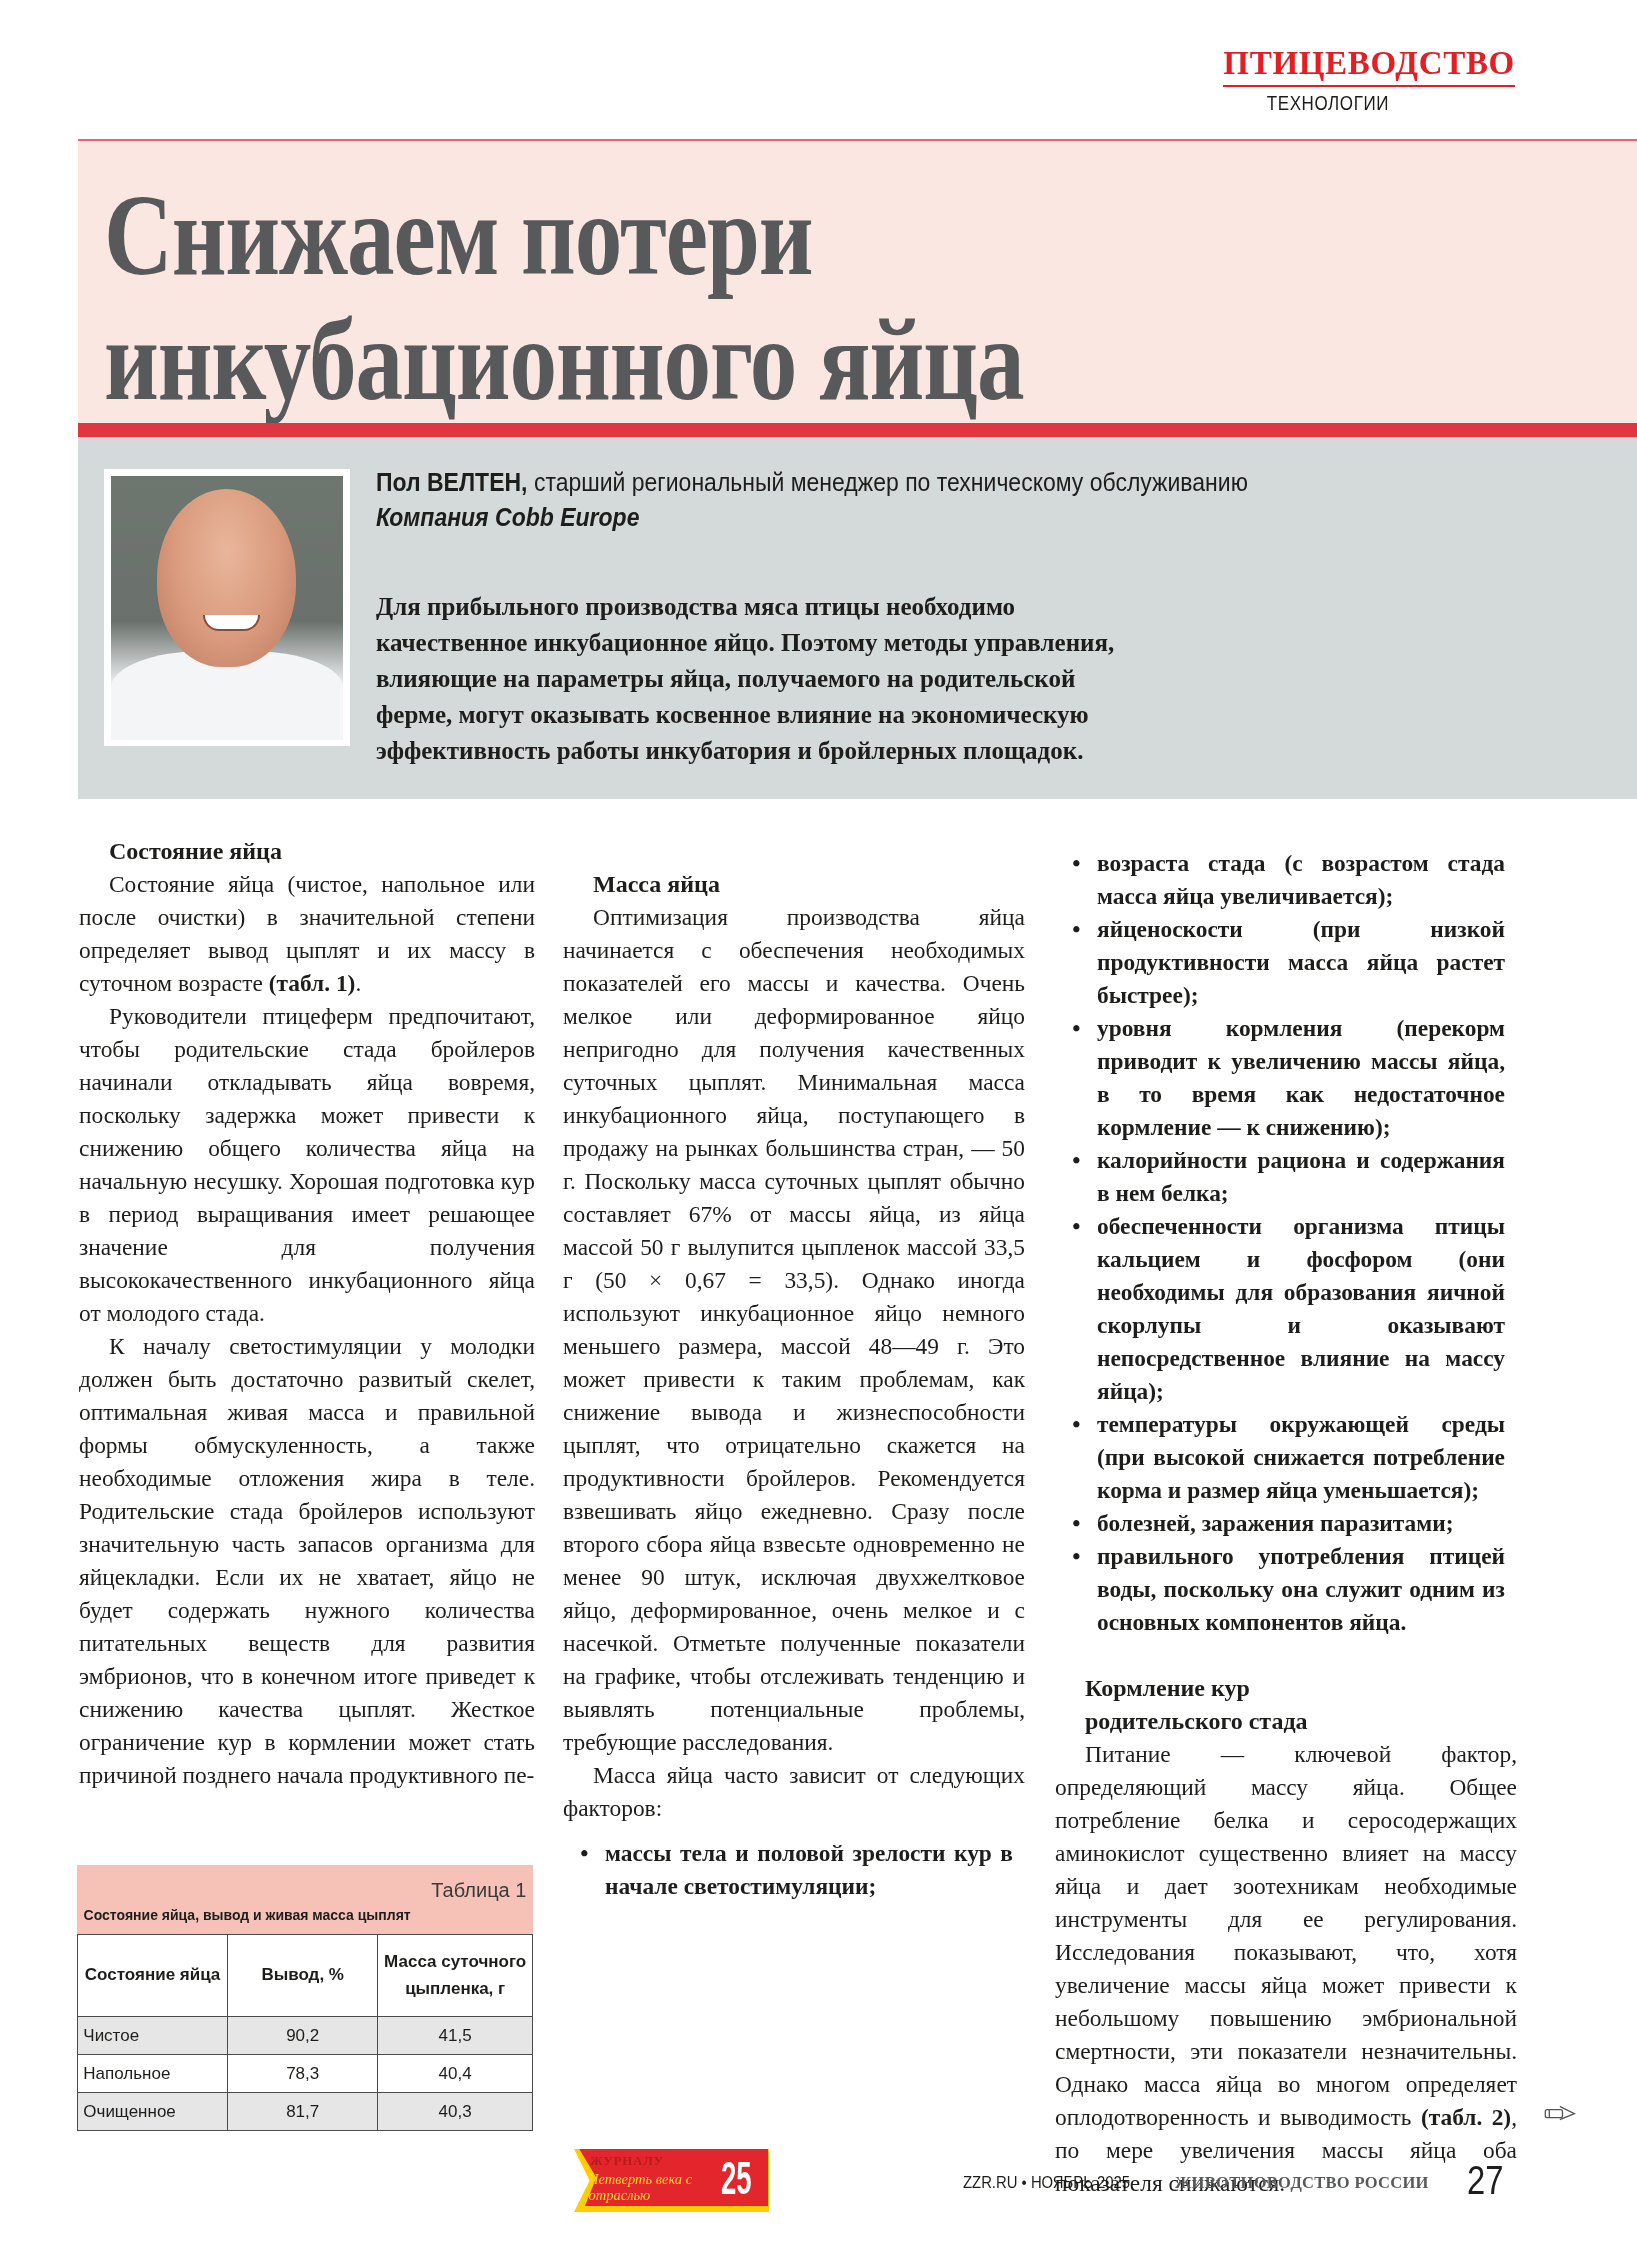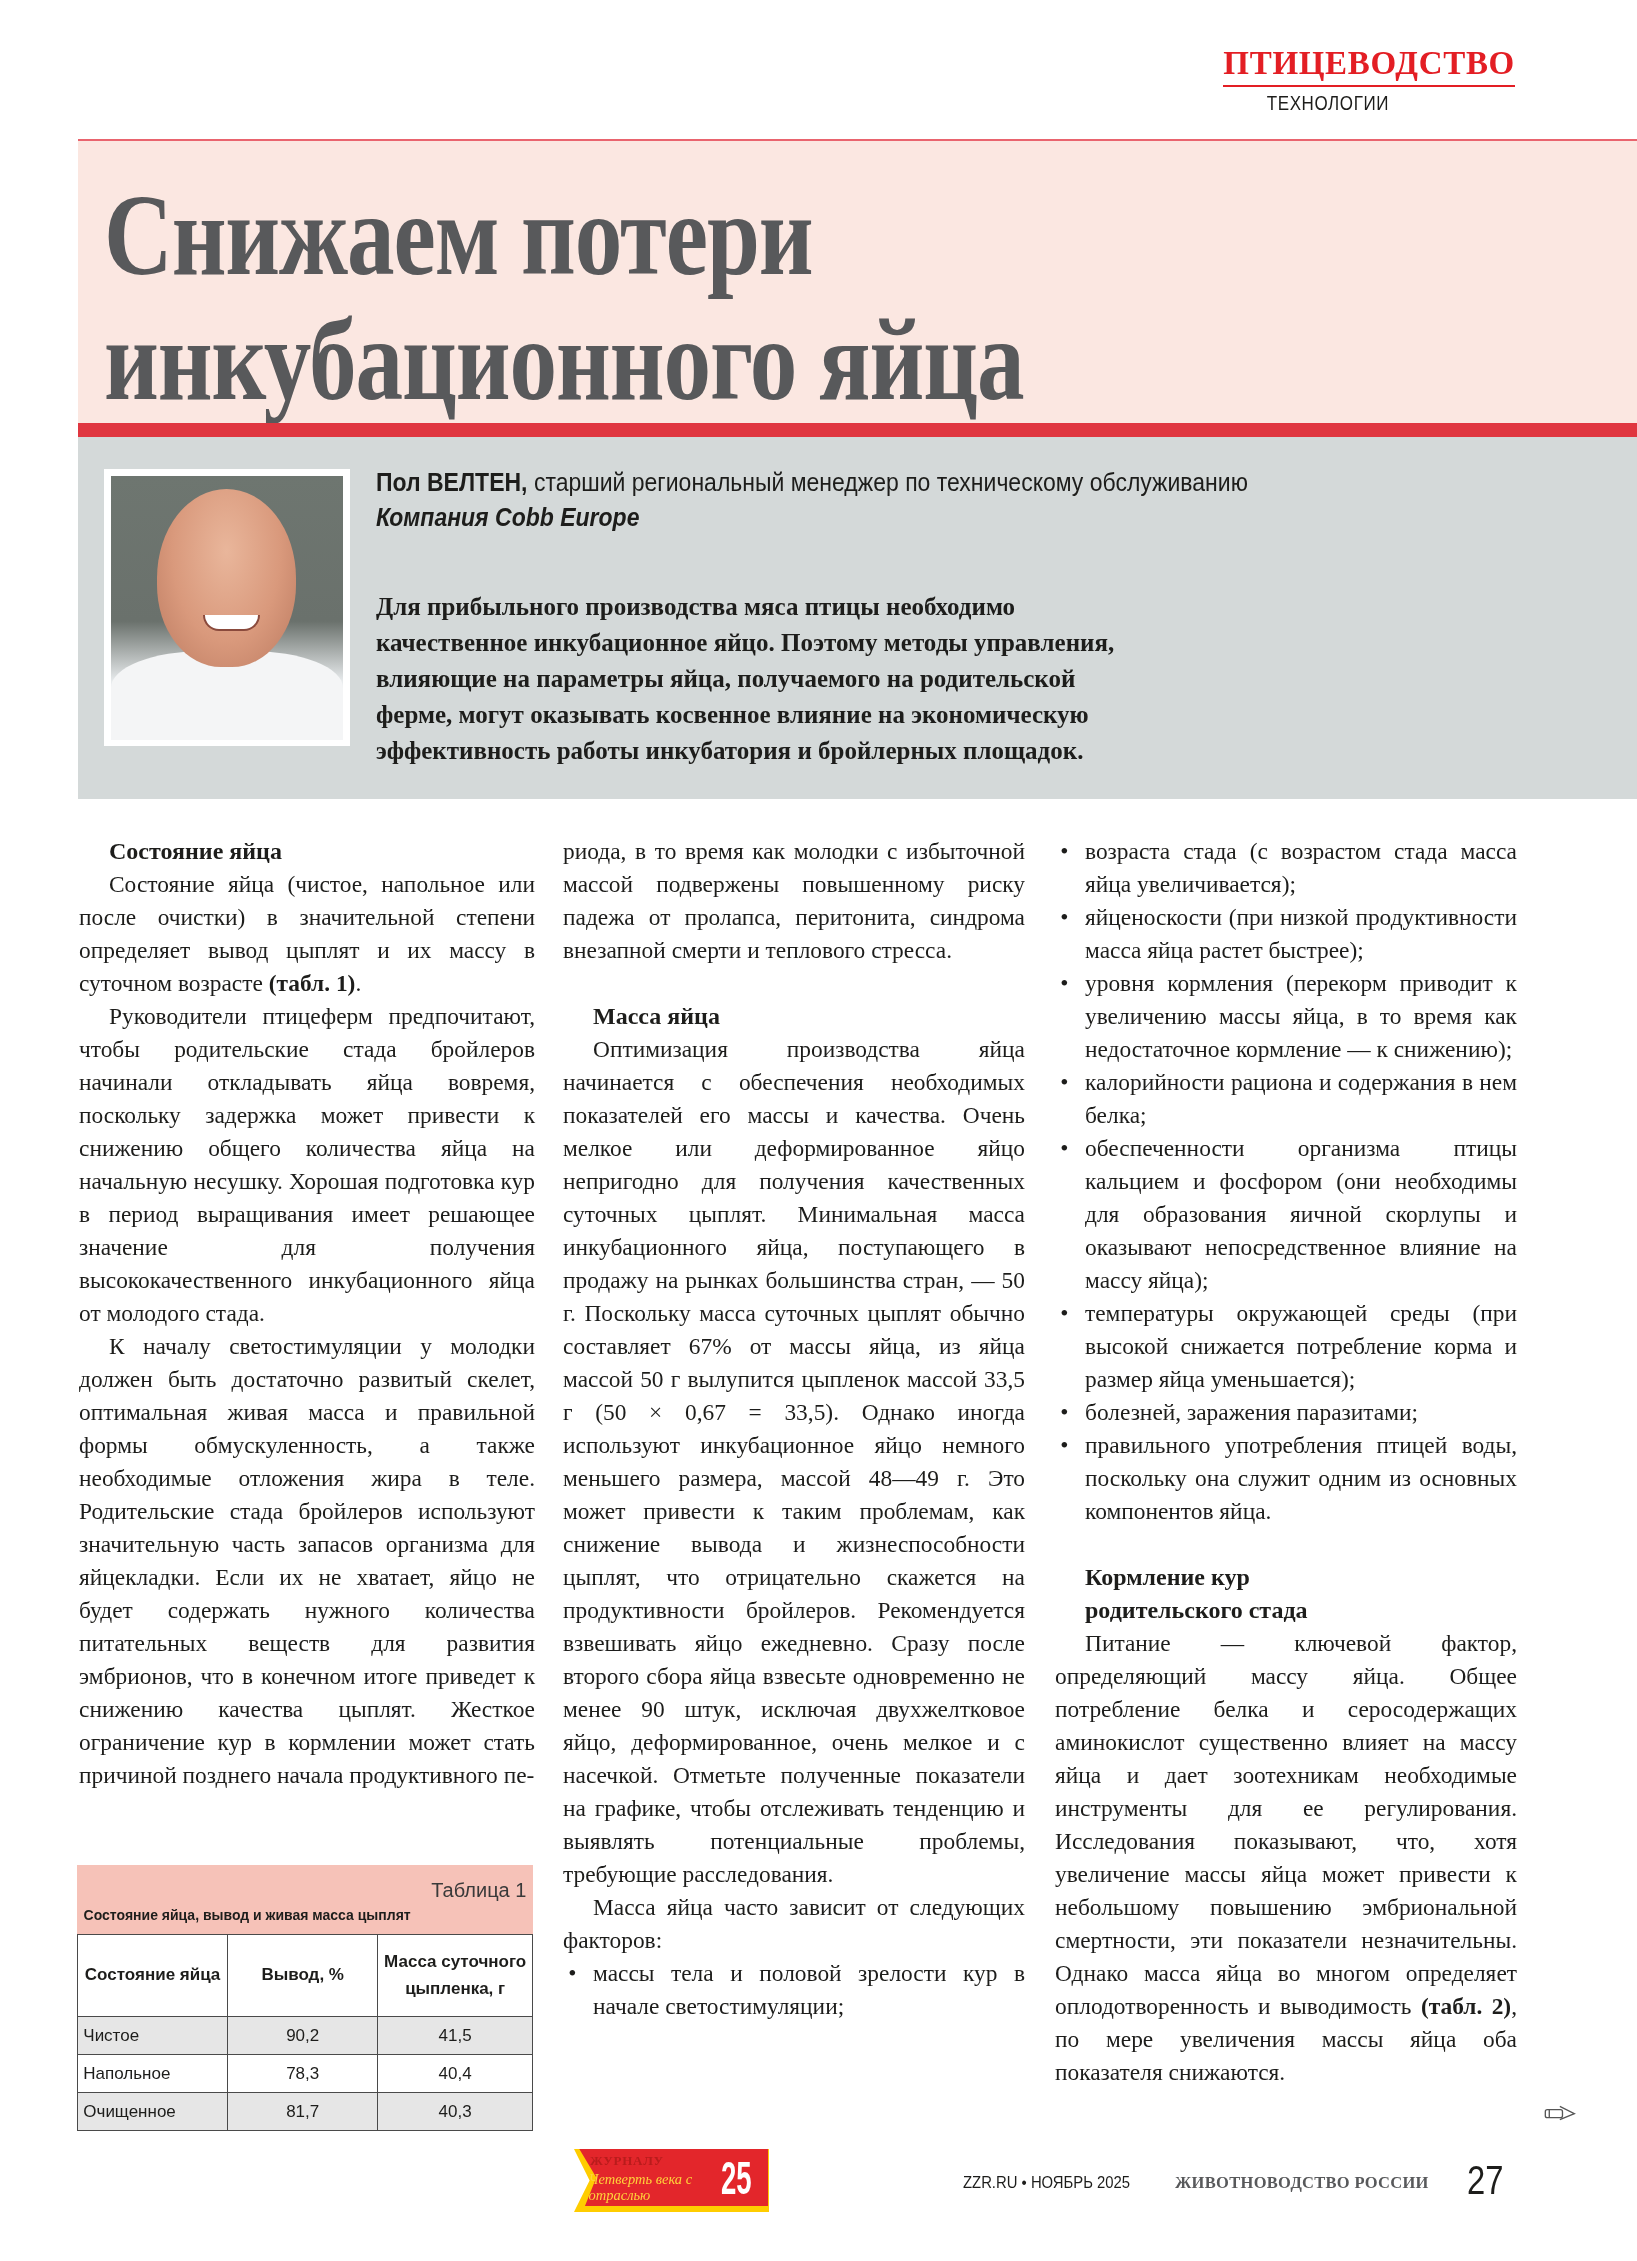--- a/index.html
+++ b/index.html
@@ -23,21 +23,21 @@
   .author-line b { font-weight: bold; }
   .company-line { position: absolute; left: 298px; top: 63px; font-family: "Liberation Sans", sans-serif; font-style: italic; font-weight: bold; font-size: 25px; line-height: 34px; color: #1d1d1b; transform: scaleX(0.92); transform-origin: left; }
   .lead { position: absolute; left: 298px; top: 152px; width: 977px; font-family: "Liberation Serif", serif; font-weight: bold; font-size: 25px; line-height: 36px; color: #1d1d1b; }
   .lead span { display: block; white-space: nowrap; }
 
   .col { position: absolute; top: 835px; width: 456px; font-family: "Liberation Serif", serif; font-size: 23.4px; line-height: 33px; color: #1d1d1b; text-align: justify; }
   .col p { margin: 0; text-indent: 30px; }
   .col p.noindent { text-indent: 0; }
   .col h3 { margin: 0 0 0 30px; font-family: "Liberation Serif", serif; font-weight: bold; font-size: 24px; line-height: 33px; }
   .col h3.spaced { margin-top: 33px; }
-  .col ul { margin: 0; padding: 0; list-style: none; }
+  .col ul { margin: 12px; padding: 0; list-style: none; font-weight: bold; }
   .col li { position: relative; padding-left: 30px; }
   .col li::before { content: "•"; position: absolute; left: 5.3px; top: 0; }
   .col1 { left: 79px; }
   .col2 { left: 563px; width: 462px; }
   .col3 { left: 1055px; width: 462px; }
 
   .table-box { position: absolute; left: 77px; top: 1857px; width: 456px; font-family: "Liberation Sans", sans-serif; }
   .table-head { background: #f6c2b8; padding: 12px 6.6px 6.6px 6.6px; text-align: right; margin-top: 8px; }
   .table-head .num { font-size: 20px; color: #3a3a3a; line-height: 26.4px; }
   .table-head .cap { font-size: 14px; font-weight: bold; line-height: 24px; text-align: left; white-space: nowrap; }
@@ -131,21 +131,20 @@
     <tr class="shade">
       <td>Очищенное</td>
       <td class="c">81,7</td>
       <td class="c">40,3</td>
     </tr>
   </tbody>
     </table>
 </div>
 
 <div class="col col2">
-  <p class="noindent">риода, в то время как молодки с избыточной массой подвержены повышенному риску падежа от пролапса, перитонита, синдрома внезапной смерти и теплового стресса.</p>
   <h3 class="spaced">Масса яйца</h3>
   <p>Оптимизация производства яйца начинается с обеспечения необходимых показателей его массы и качества. Очень мелкое или деформированное яйцо непригодно для получения качественных суточных цыплят. Минимальная масса инкубационного яйца, поступающего в продажу на рынках большинства стран, — 50 г. Поскольку масса суточных цыплят обычно составляет 67% от массы яйца, из яйца массой 50 г вылупится цыпленок массой 33,5 г (50 × 0,67 = 33,5). Однако иногда используют инкубационное яйцо немного меньшего размера, массой 48—49 г. Это может привести к таким проблемам, как снижение вывода и жизнеспособности цыплят, что отрицательно скажется на продуктивности бройлеров. Рекомендуется взвешивать яйцо ежедневно. Сразу после второго сбора яйца взвесьте одновременно не менее 90 штук, исключая двухжелтковое яйцо, деформированное, очень мелкое и с насечкой. Отметьте полученные показатели на графике, чтобы отслеживать тенденцию и выявлять потенциальные проблемы, требующие расследования.</p>
   <p>Масса яйца часто зависит от следующих факторов:</p>
   <ul>
     <li>массы тела и половой зрелости кур в начале светостимуляции;</li>
   </ul>
 </div>
 
 <div class="col col3">
   <ul>

